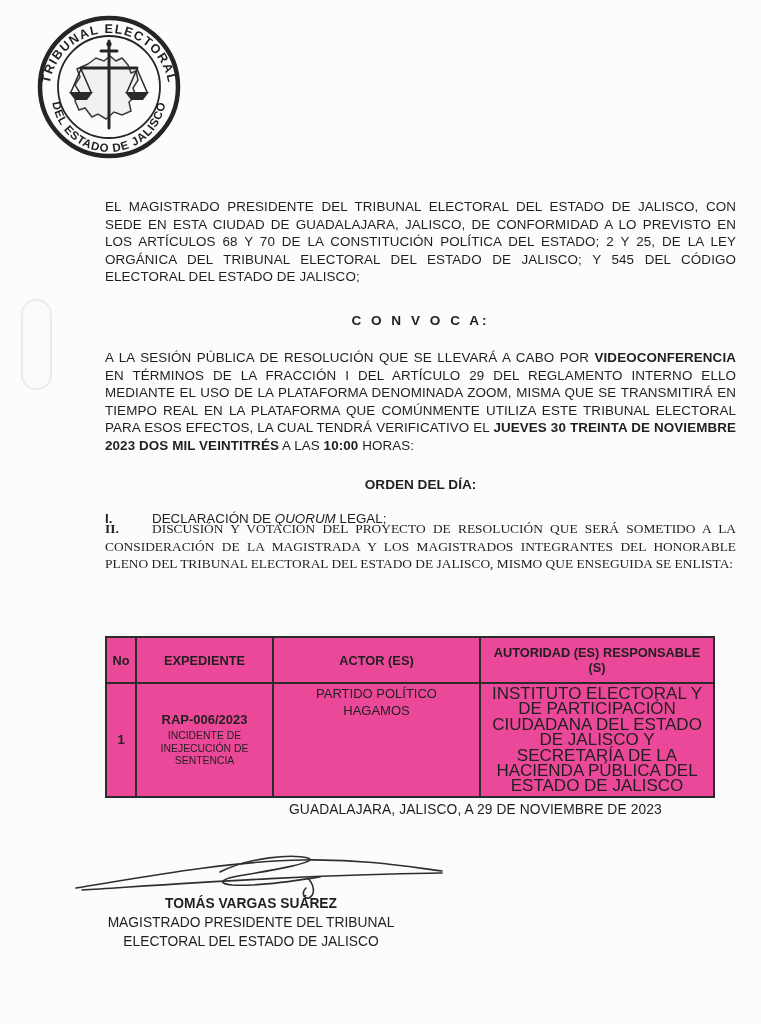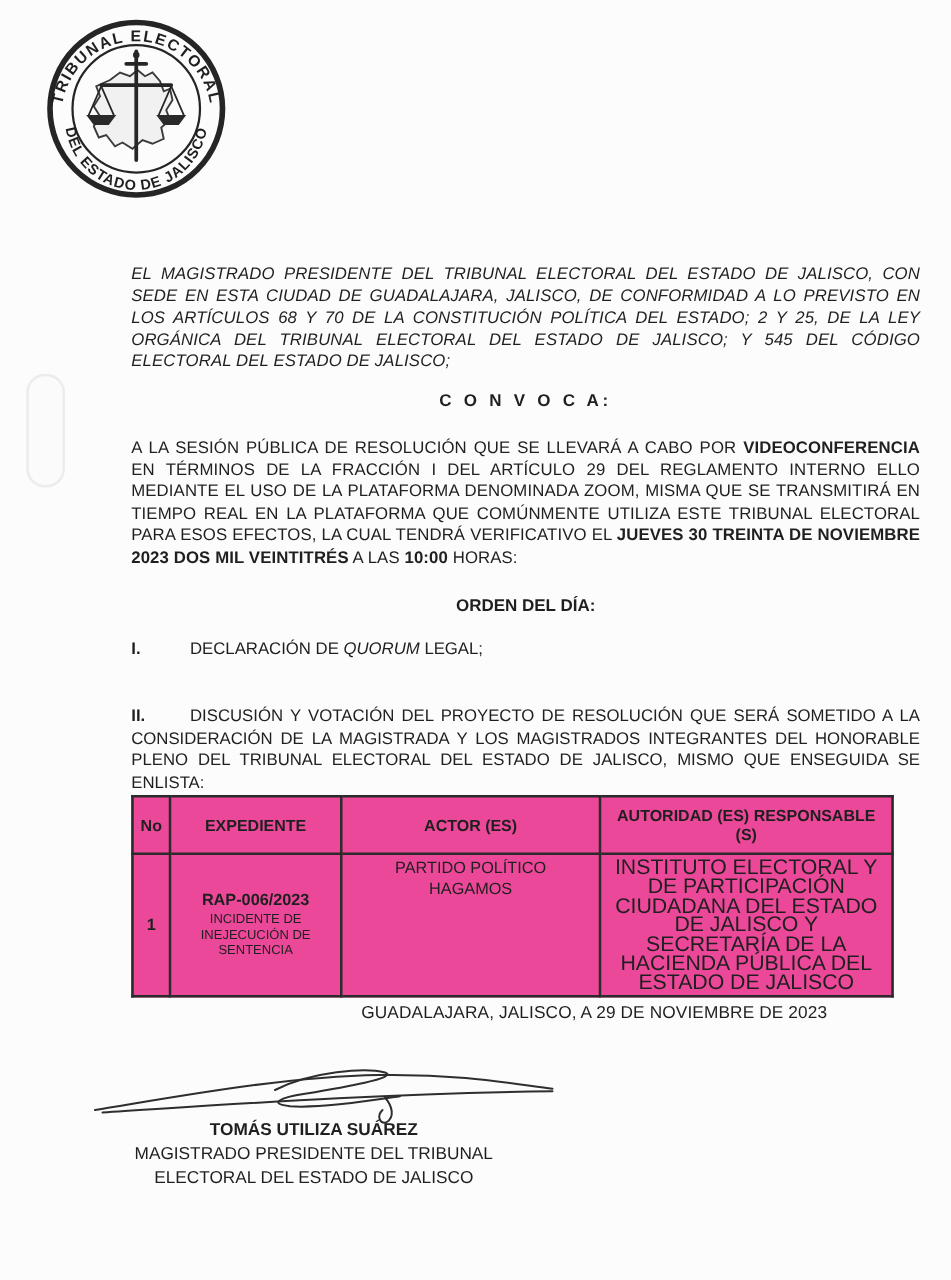--- a/index.html
+++ b/index.html
@@ -95,35 +95,35 @@
       <line x1="67" y1="37" x2="83" y2="37" stroke-width="3"></line>
       <circle cx="75" cy="30" r="2.6" fill="#262626" stroke="none"></circle>
       <line x1="47" y1="54" x2="103" y2="54" stroke-width="3"></line>
       <path d="M 47,55 L 37,78 M 47,55 L 57,78" stroke-width="1.5"></path>
       <path d="M 35,78 L 59,78 L 53,86 L 41,86 Z" fill="#2a2a2a" stroke="none"></path>
       <path d="M 103,55 L 93,78 M 103,55 L 113,78" stroke-width="1.5"></path>
       <path d="M 91,78 L 115,78 L 109,86 L 97,86 Z" fill="#2a2a2a" stroke="none"></path>
     </g>
   </svg>
 
-  <div class="abs para" style="top:210px;font-style:italic;">EL MAGISTRADO PRESIDENTE DEL TRIBUNAL ELECTORAL DEL ESTADO DE JALISCO, CON SEDE EN ESTA CIUDAD DE GUADALAJARA, JALISCO, DE CONFORMIDAD A LO PREVISTO EN LOS ARTÍCULOS 68 Y 70 DE LA CONSTITUCIÓN POLÍTICA DEL ESTADO; 2 Y 25, DE LA LEY ORGÁNICA DEL TRIBUNAL ELECTORAL DEL ESTADO DE JALISCO; Y 545 DEL CÓDIGO ELECTORAL DEL ESTADO DE JALISCO;</div>
+  <div class="abs para" style="top:198px;">EL MAGISTRADO PRESIDENTE DEL TRIBUNAL ELECTORAL DEL ESTADO DE JALISCO, CON SEDE EN ESTA CIUDAD DE GUADALAJARA, JALISCO, DE CONFORMIDAD A LO PREVISTO EN LOS ARTÍCULOS 68 Y 70 DE LA CONSTITUCIÓN POLÍTICA DEL ESTADO; 2 Y 25, DE LA LEY ORGÁNICA DEL TRIBUNAL ELECTORAL DEL ESTADO DE JALISCO; Y 545 DEL CÓDIGO ELECTORAL DEL ESTADO DE JALISCO;</div>
 
   <div class="abs heading-center spaced" style="top:313px;">C O N V O C A:</div>
 
   <div class="abs para" style="top:349px;">
     <span>A LA SESIÓN PÚBLICA DE RESOLUCIÓN QUE SE LLEVARÁ A CABO POR </span><b>VIDEOCONFERENCIA</b><span> EN TÉRMINOS DE LA FRACCIÓN I DEL ARTÍCULO 29 DEL REGLAMENTO INTERNO ELLO MEDIANTE EL USO DE LA PLATAFORMA DENOMINADA ZOOM, MISMA QUE SE TRANSMITIRÁ EN TIEMPO REAL EN LA PLATAFORMA QUE COMÚNMENTE UTILIZA ESTE TRIBUNAL ELECTORAL PARA ESOS EFECTOS, LA CUAL TENDRÁ VERIFICATIVO EL </span><b>JUEVES 30 TREINTA DE NOVIEMBRE 2023 DOS MIL VEINTITRÉS</b><span> A LAS </span><b>10:00</b><span> HORAS:</span>
   </div>
 
   <div class="abs heading-center" style="top:477px;">ORDEN DEL DÍA:</div>
 
   <div class="abs agenda-item" style="top:510px;">
     <span class="roman">I.</span><span>DECLARACIÓN DE </span><i>QUORUM</i><span> LEGAL;</span>
   </div>
 
-  <div class="abs agenda-item" style="top:564px;">
+  <div class="abs agenda-item" style="top:520px;font-family:Liberation Serif, serif;">
     <span class="roman">II.</span><span>DISCUSIÓN Y VOTACIÓN DEL PROYECTO DE RESOLUCIÓN QUE SERÁ SOMETIDO A LA CONSIDERACIÓN DE LA MAGISTRADA Y LOS MAGISTRADOS INTEGRANTES DEL HONORABLE PLENO DEL TRIBUNAL ELECTORAL DEL ESTADO DE JALISCO, MISMO QUE ENSEGUIDA SE ENLISTA:</span>
   </div>
 
   <table class="cases">
     <colgroup>
       <col style="width:30px">
       <col style="width:137px">
       <col style="width:207px">
       <col style="width:234px">
     </colgroup>
@@ -152,17 +152,17 @@
 
   <svg class="abs" style="left:68px; top:848px;" width="382" height="54" viewBox="0 0 382 54">
     <g stroke="#2e2e2e" stroke-width="1.6" fill="none" stroke-linecap="round">
       <path d="M 8,40 C 70,30 160,13 235,12 C 300,11 342,19 374,23"></path>
       <path d="M 14,42 C 110,36 230,27 374,25"></path>
       <path d="M 152,24 C 182,9 224,6 240,10 C 252,14 206,22 176,27 C 156,30 146,35 164,37 C 190,39 232,32 252,29"></path>
       <path d="M 240,30 C 246,37 248,46 241,50 C 236,51 233,45 238,40"></path>
     </g>
   </svg>
 
-  <div class="abs sig-name">TOMÁS UTILIZA SUÁREZ</div>
+  <div class="abs sig-name">TOMÁS VARGAS SUÁREZ</div>
   <div class="abs sig-title" style="top:915px;">MAGISTRADO PRESIDENTE DEL TRIBUNAL</div>
   <div class="abs sig-title" style="top:934px;">ELECTORAL DEL ESTADO DE JALISCO</div>
 
 </div>
 
 </body></html>

